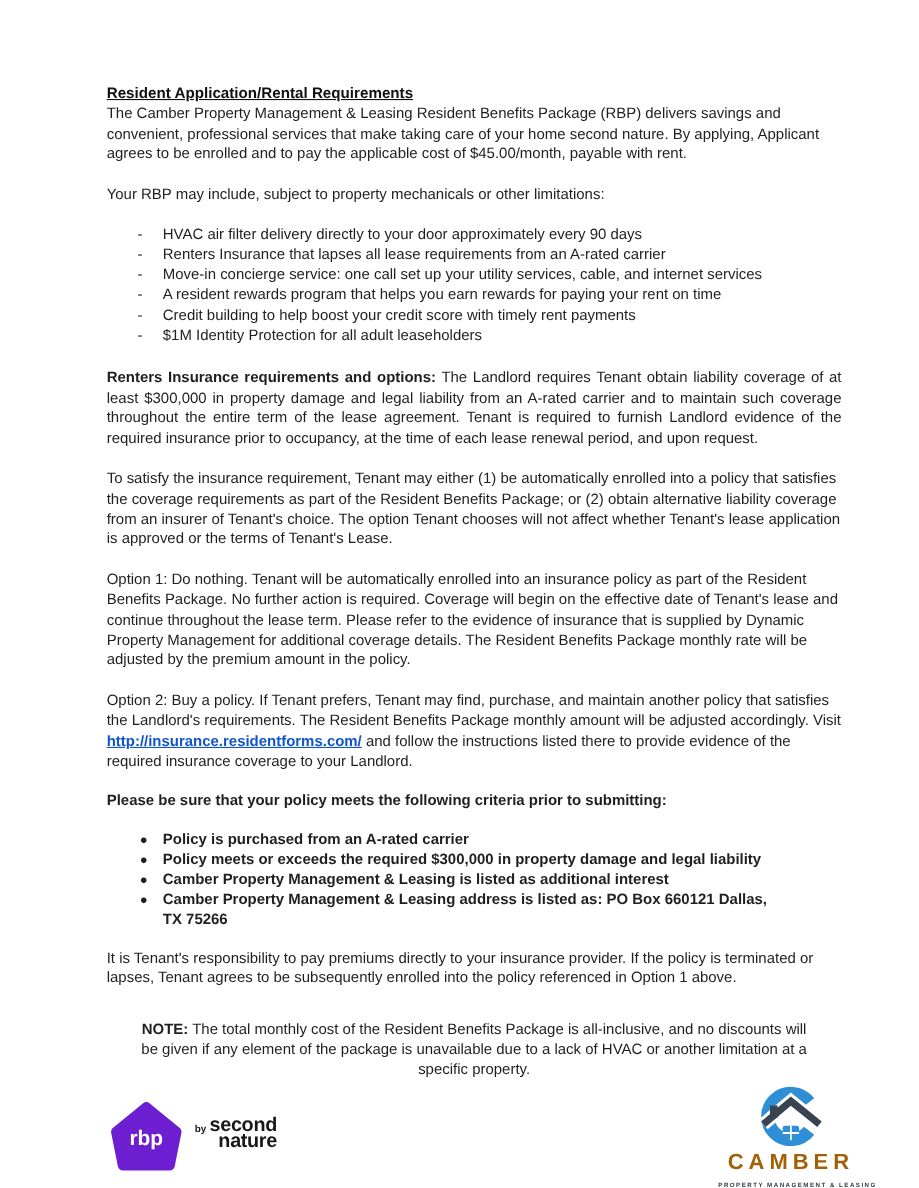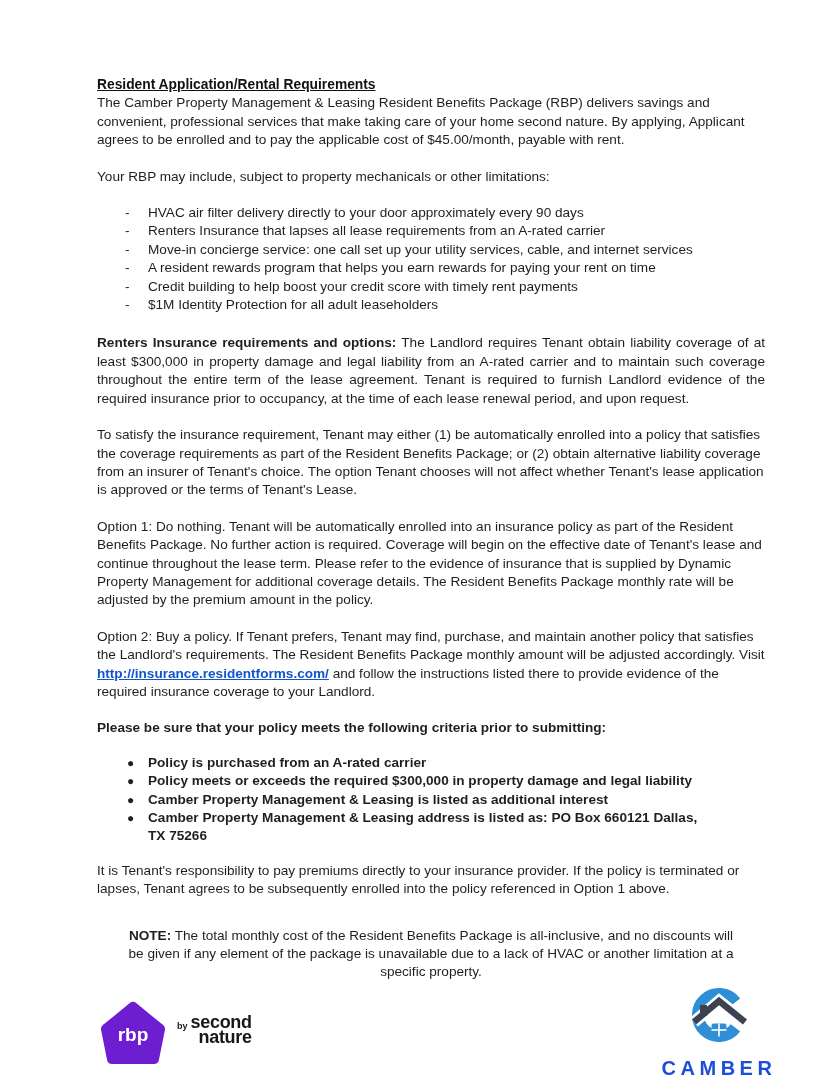--- a/index.html
+++ b/index.html
@@ -42,22 +42,22 @@
     margin-top: 16px;
     display: flex; justify-content: space-between; align-items: flex-start;
   }
   .rbp-logo { display: flex; align-items: center; text-align: right; }
   .rbp-wordmark { display: flex; margin-left: 8px; margin-top: -8px; }
   .rbp-by { font-size: 9px; font-weight: 700; color: #17181a; margin-top: 2px; }
   .sn-stack { font-size: 18px; line-height: 15px; font-weight: 700; color: #17181a; letter-spacing: -0.3px; margin-left: 2px; }
   .sn-line2 { margin-left: 9px; }
   .camber-logo { width: 132px; text-align: center; margin-top: -12px; margin-right: -8px; }
   .camber-name {
-    font-size: 20px; font-weight: 700; color: #1d4ed8;
-    letter-spacing: 4.5px; margin-top: 12px; white-space: nowrap;
+    font-size: 20px; font-weight: 700; color: #a16207;
+    letter-spacing: 4.5px; margin-top: 1px; white-space: nowrap;
   }
   .camber-tagline {
     font-size: 5.6px; font-weight: 700; color: #333b49;
     letter-spacing: 1.35px; margin-top: 2px; white-space: nowrap;
   }
   a.doclink { color: #1155cc; font-weight: 700; text-decoration: underline; cursor: pointer; }
 </style>
 </head>
 <body>
 

